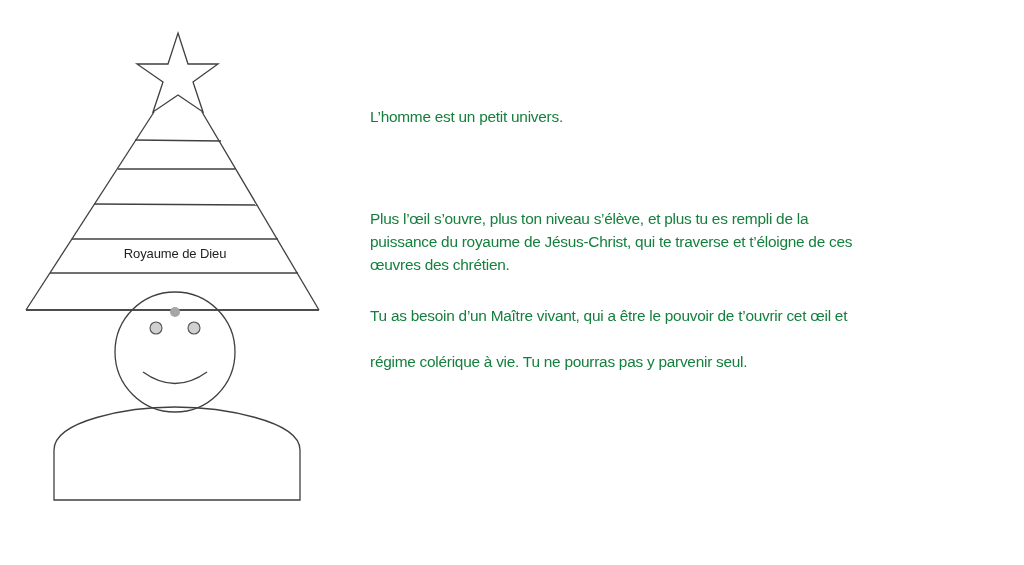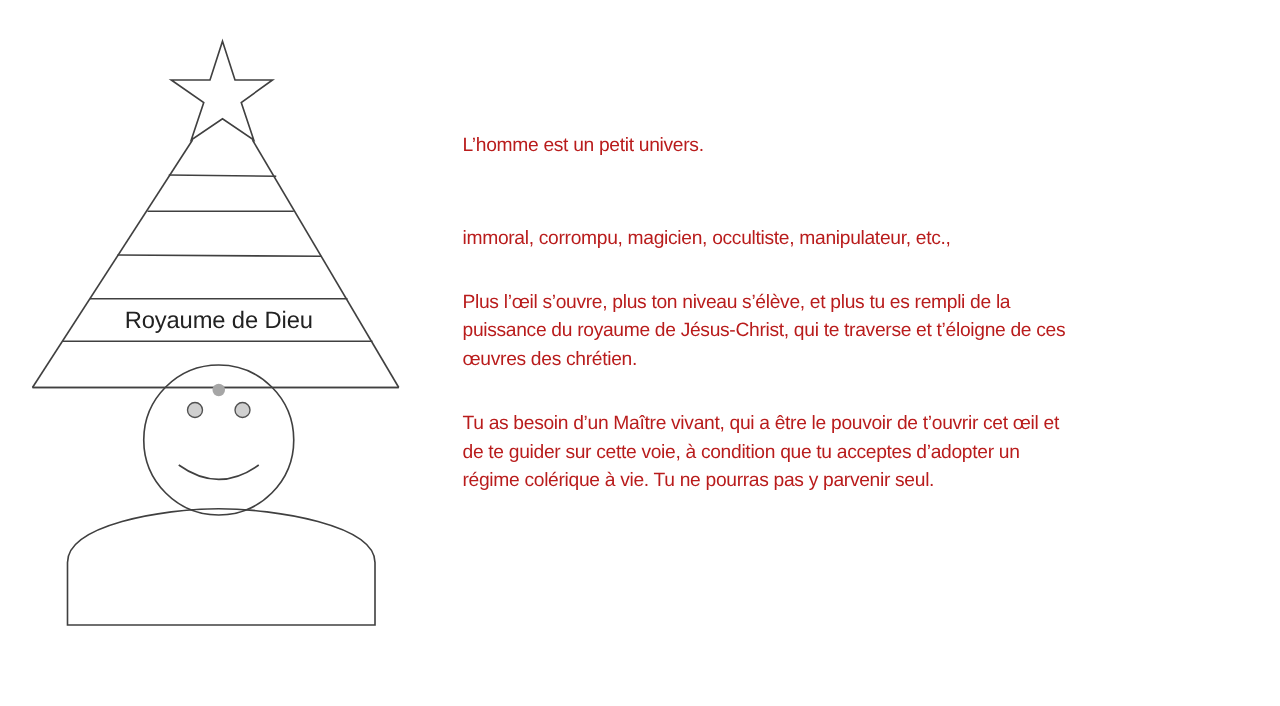--- a/index.html
+++ b/index.html
@@ -25,30 +25,30 @@
       position: absolute;
       left: 0;
       top: 0;
     }
     .pyramid-label {
       position: absolute;
       left: 60px;
       width: 230px;
       top: 246px;
       text-align: center;
-      font-size: 19px;
+      font-size: 13px;
       color: #222222;
       letter-spacing: -0.1px;
     }
     #text-panel {
       position: absolute;
       left: 370px;
       top: 105px;
       width: 620px;
-      color: #b91c1c;
+      color: #15803d;
       font-size: 15.4px;
       line-height: 23px;
       letter-spacing: -0.25px;
     }
     #text-panel p {
       margin: 0 0 28px 0;
     }
   </style>
 </head>
 <body>
@@ -88,25 +88,24 @@
   </svg>
   <div class="pyramid-label">Royaume de Dieu</div>
 </div>
 
 <div id="text-panel">
   <p>
     <span>L’homme est un petit univers.</span>
   </p>
   <p>
     <br>
-    <span>immoral, corrompu, magicien, occultiste, manipulateur, etc.,</span>
   </p>
   <p>
     <span>Plus l’œil s’ouvre, plus ton niveau s’élève, et plus tu es rempli de la</span><br>
     <span>puissance du royaume de Jésus-Christ, qui te traverse et t’éloigne de ces</span><br>
     <span>œuvres des chrétien.</span>
   </p>
   <p>
     <span>Tu as besoin d’un Maître vivant, qui a être le pouvoir de t’ouvrir cet œil et</span><br>
-    <span>de te guider sur cette voie, à condition que tu acceptes d’adopter un</span><br>
+    <br>
     <span>régime colérique à vie. Tu ne pourras pas y parvenir seul.</span>
   </p>
 </div>
 
 </body></html>

